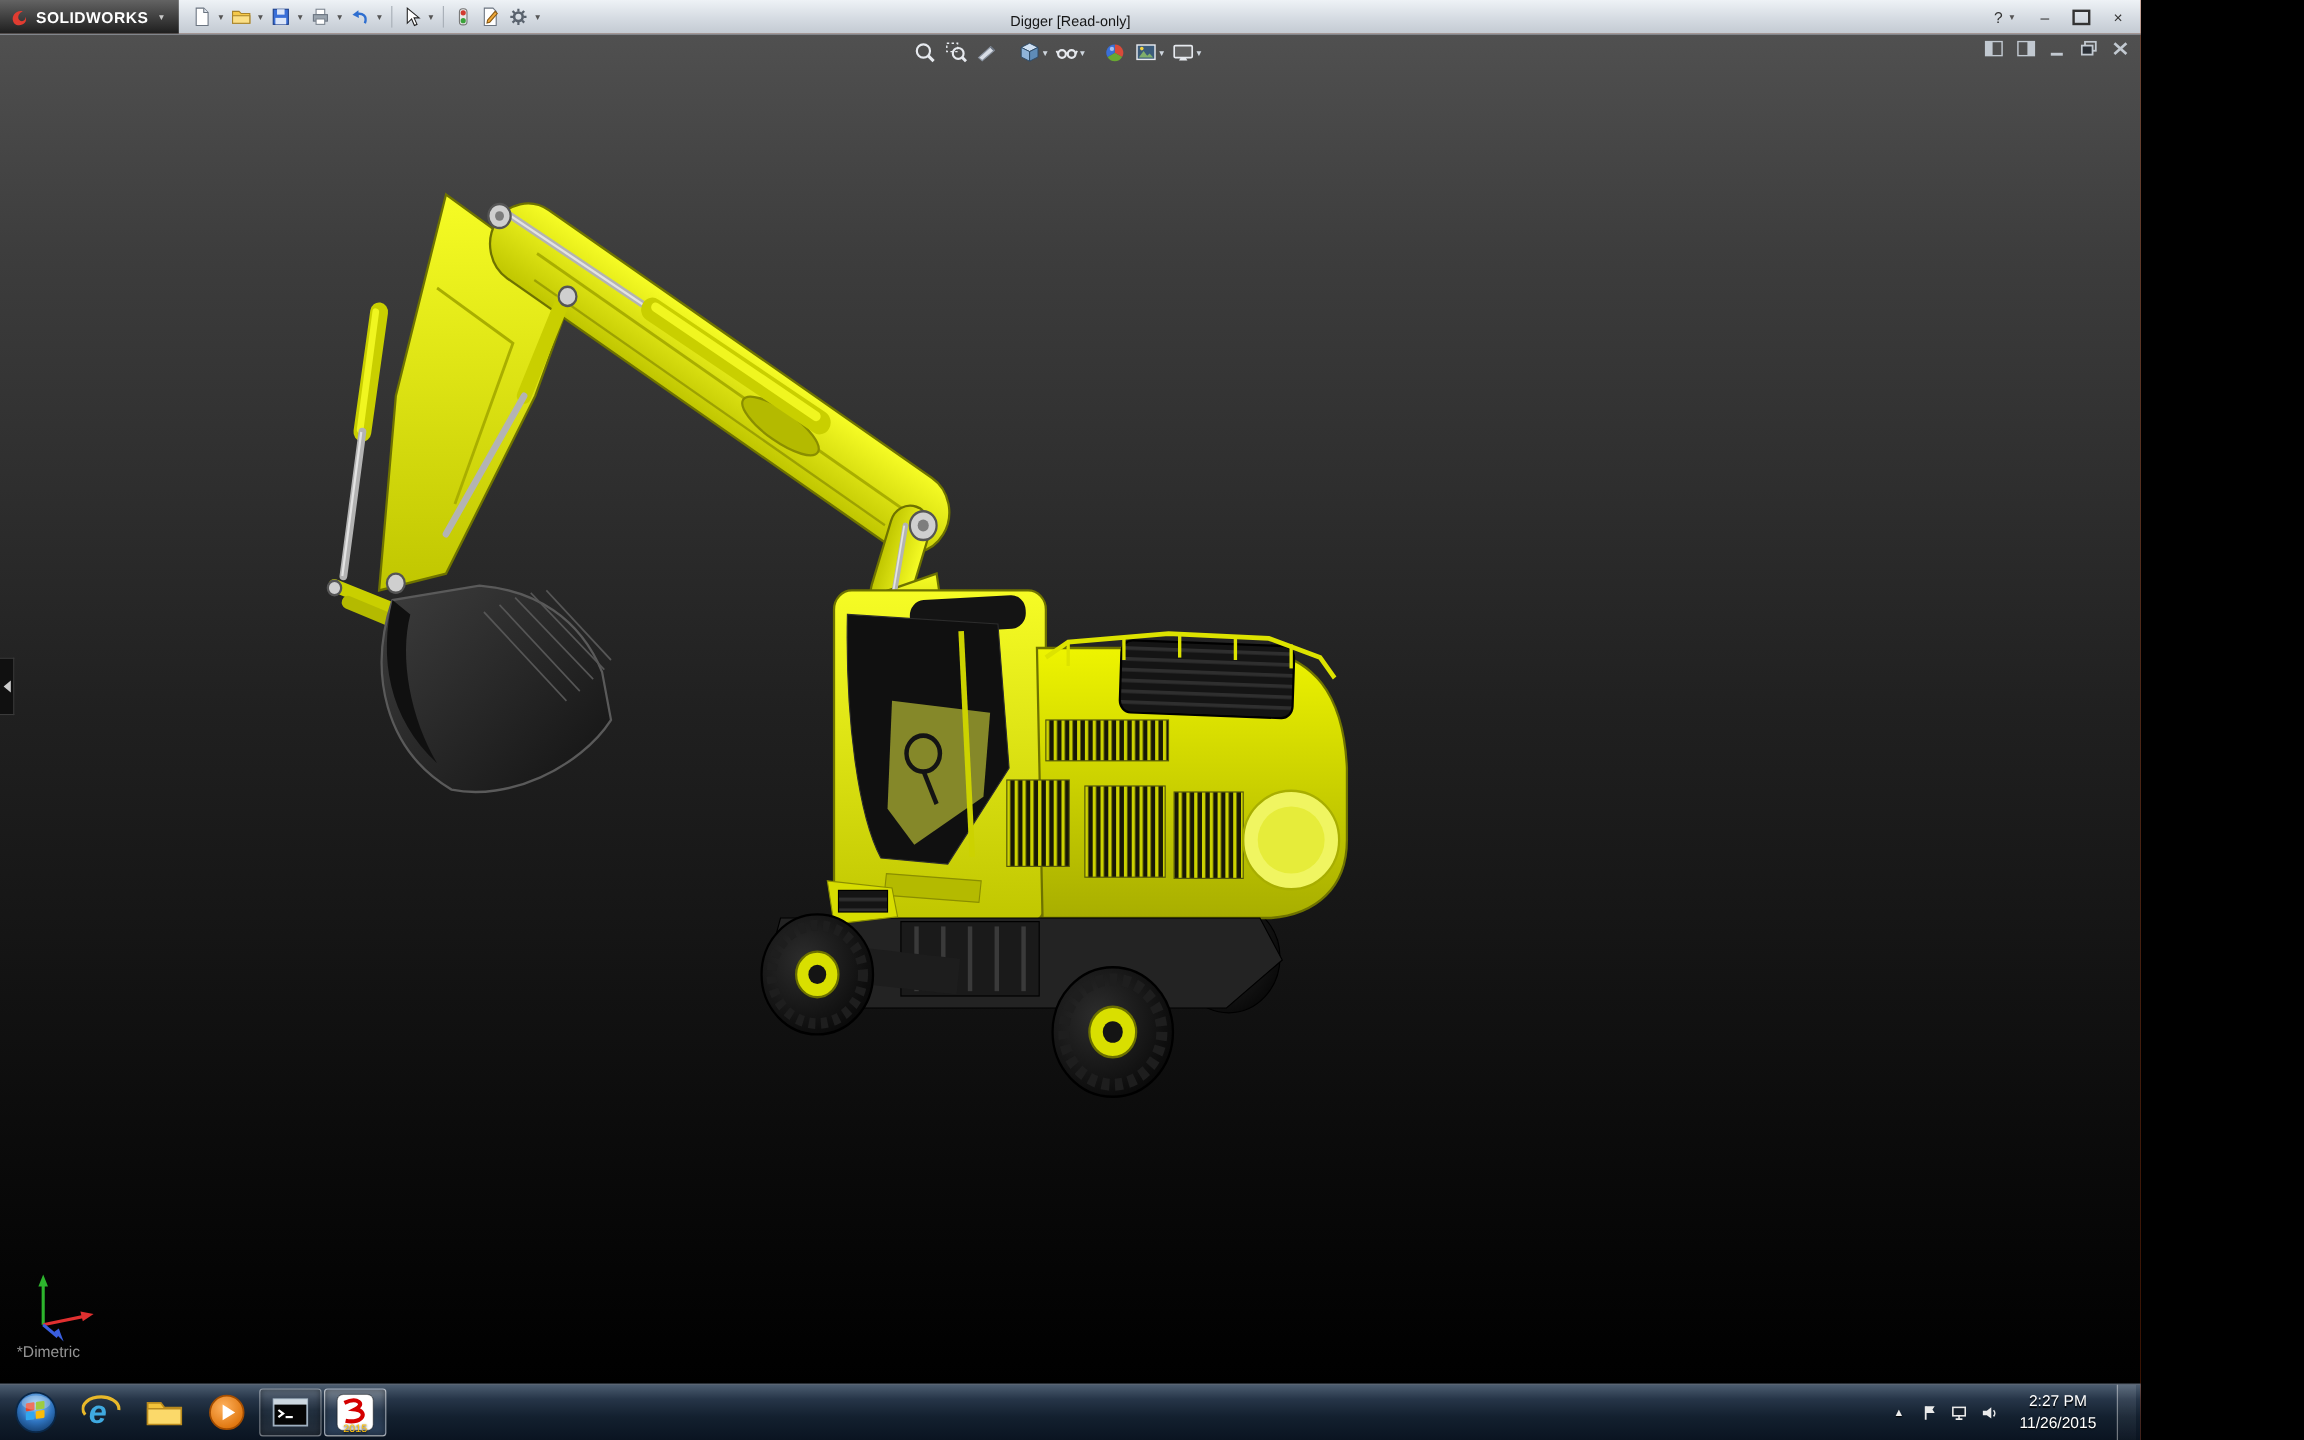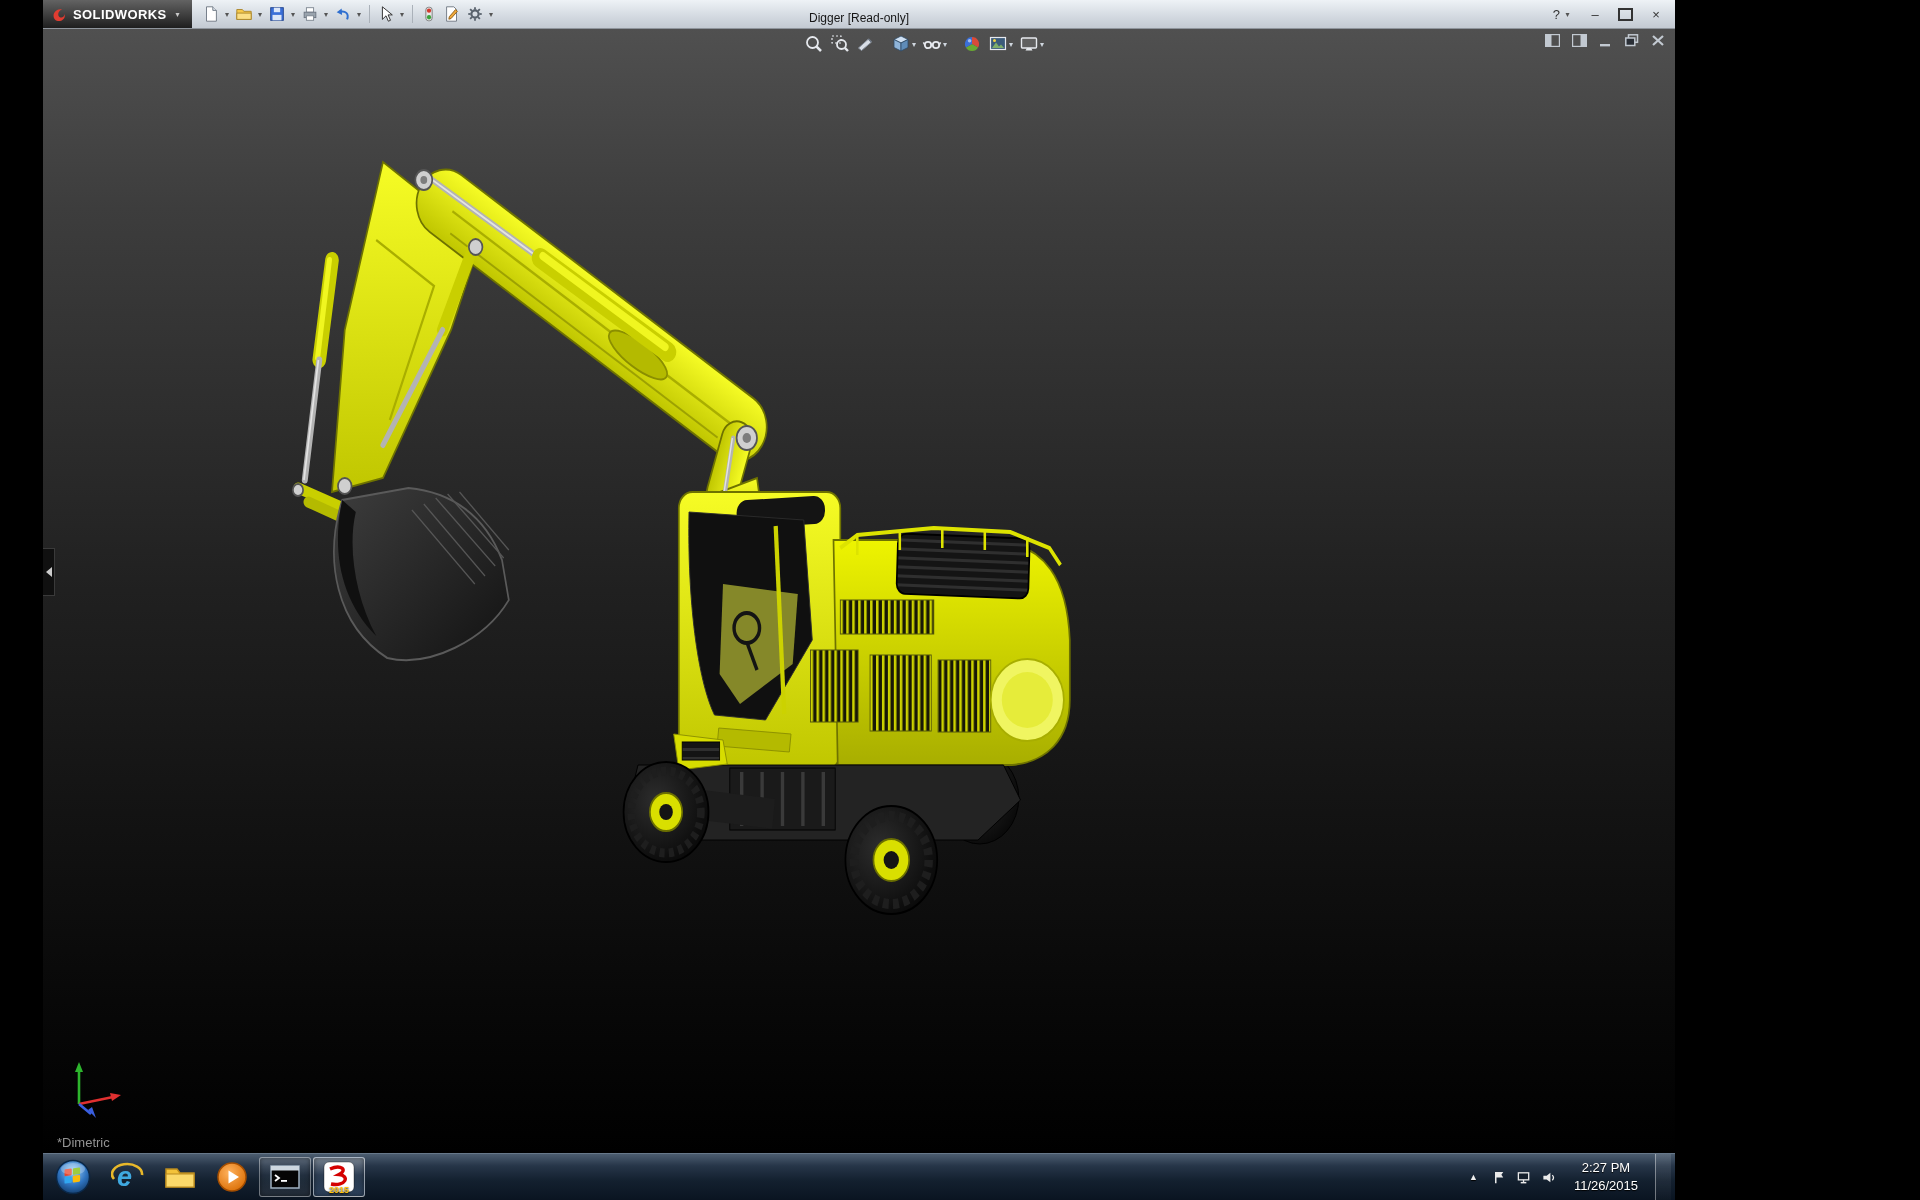--- a/index.html
+++ b/index.html
@@ -1,16 +1,16 @@
 <!DOCTYPE html>
 <html><head>
 <meta charset="utf-8">
 <style>
   html,body{margin:0;padding:0;background:#000;font-family:"Liberation Sans",sans-serif;}
-  #app{position:relative;width:1632px;height:1200px;overflow:hidden;background:#c2410c;margin-left:43px;}
+  #app{position:relative;width:1784px;height:1200px;overflow:hidden;background:#c2410c;}
 
   
   .titlebar{position:absolute;top:0;left:0;right:0;height:28px;display:flex;align-items:stretch;
     background:linear-gradient(#eef2f6,#d5dbe2 55%,#c3cad2);border-bottom:1px solid #8f959c;z-index:30;}
   .brand{display:flex;align-items:center;gap:6px;padding:0 12px 0 8px;background:linear-gradient(#636363,#1e1e1e);}
   .brand-text{color:#fff;font-size:13px;font-weight:700;letter-spacing:.4px;}
   .brand-arrow{color:#c9c9c9;font-size:8px;margin-left:3px;}
   .tb{display:flex;align-items:center;padding-left:8px;gap:1px;}
   .tb-btn{width:22px;height:22px;display:flex;align-items:center;justify-content:center;border-radius:2px;}
   .dd{font-size:8px;color:#555;width:9px;text-align:center;}
@@ -32,32 +32,32 @@
   .hu-dd{color:#cfd6de;font-size:8px;margin-left:1px;}
   .hu-sep{width:5px;}
 
   .doc-ctrls{position:absolute;top:6px;right:10px;display:flex;gap:12px;align-items:center;z-index:10;}
 
   .flyout{position:absolute;left:0;top:520px;width:11px;height:46px;background:#101010;border:1px solid #3a3a3a;border-left:none;
     display:flex;align-items:center;justify-content:center;z-index:10;}
   .flyout-arrow{width:0;height:0;border-top:5px solid transparent;border-bottom:5px solid transparent;border-right:6px solid #cccccc;}
 
   .triad{position:absolute;left:18px;bottom:34px;z-index:10;}
-  .view-label{position:absolute;left:14px;bottom:4px;font-size:13px;color:#949494;z-index:10;}
+  .view-label{position:absolute;left:14px;bottom:20px;font-size:13px;color:#949494;z-index:10;}
 
   
   .taskbar{position:absolute;left:0;right:0;bottom:0;height:46px;display:flex;align-items:stretch;
     background:linear-gradient(180deg,#4c5d70,#263548 26%,#13202f 58%,#0a1421);border-top:1px solid #67788a;z-index:40;}
   .task-btn{width:50px;display:flex;align-items:center;justify-content:center;position:relative;margin:3px 1px;border-radius:3px;}
   .start-btn{width:56px;margin-left:2px;}
   .task-btn.open{background:linear-gradient(rgba(255,255,255,.16),rgba(255,255,255,.04) 45%,rgba(255,255,255,.10));
     border:1px solid rgba(255,255,255,.35);box-shadow:inset 0 0 5px rgba(0,0,0,.45);}
   .task-btn.active{background:linear-gradient(rgba(255,255,255,.32),rgba(170,205,255,.14) 45%,rgba(130,175,235,.28));
     border:1px solid rgba(255,255,255,.5);}
-  .sw-year{position:absolute;bottom:1px;left:0;right:0;text-align:center;font-size:9px;font-weight:700;color:#ffc20e;
+  .sw-year{position:absolute;bottom:1px;left:0;right:0;text-align:center;font-size:9px;font-weight:400;color:#ffc20e;
     text-shadow:0 1px 2px #000;}
   .tray{margin-left:auto;display:flex;align-items:center;gap:9px;padding-right:4px;color:#fff;}
   .tray-arrow{font-size:9px;color:#ededed;padding:2px 5px;text-shadow:0 1px 1px #000;}
   .clock{text-align:center;font-size:13px;line-height:1.35;color:#fff;text-shadow:0 1px 1px #000;padding:0 8px;}
   .show-desktop{width:15px;align-self:stretch;border-left:1px solid rgba(255,255,255,.4);
     background:linear-gradient(rgba(255,255,255,.10),rgba(255,255,255,.02));}
 </style>
 </head>
 <body>
 

